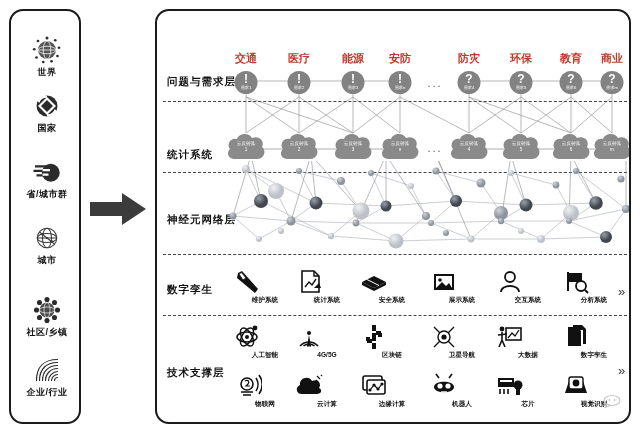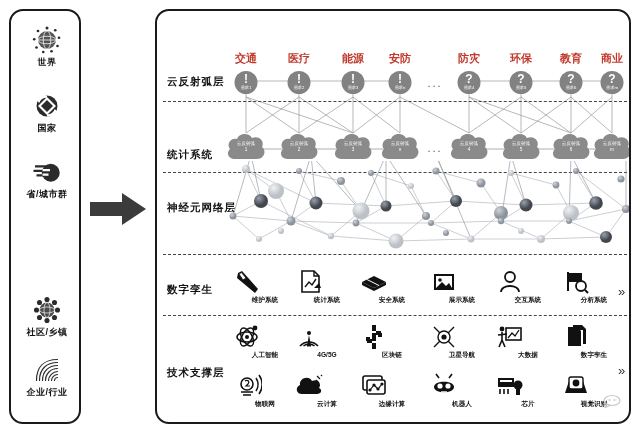--- a/index.html
+++ b/index.html
@@ -45,21 +45,21 @@
 
   .watermark{position:absolute;right:8px;bottom:14px;display:flex;align-items:center;gap:3px;color:#c9c9c9;font-size:14px;font-weight:bold;letter-spacing:0px;white-space:nowrap;}
 </style>
 </head>
 <body>
 
 <div id="root">
 
   <div class="scale-panel">
 
-    <div class="scale-item" style="top:14px;">
+    <div class="scale-item" style="top:24px;">
       <svg class="scale-ico" viewBox="0 0 40 40">
         <g fill="#2b2b2b">
           <circle cx="20" cy="20" r="12" fill="#555"></circle>
           <g stroke="#fff" stroke-width="1" fill="none">
             <ellipse cx="20" cy="20" rx="12" ry="5"></ellipse>
               <ellipse cx="20" cy="20" rx="5" ry="12"></ellipse>
             <line x1="8" y1="20" x2="32" y2="20"></line>
           </g>
           <g>
             <circle cx="20" cy="4" r="2"></circle>
@@ -93,20 +93,37 @@
       <svg class="scale-ico" viewBox="0 0 40 40">
         <circle cx="20" cy="20" r="14" fill="#2b2b2b"></circle>
         <path d="M20 8 L32 20 L20 32 L8 20 Z" fill="#fff"></path>
         <path d="M20 12 L28 20 L20 28 L12 20 Z" fill="#2b2b2b"></path>
         <path d="M7 13 A14 14 0 0 1 20 6 L20 9 A11 11 0 0 0 9.5 16 Z" fill="#fff"></path>
         <path d="M33 27 A14 14 0 0 1 20 34 L20 31 A11 11 0 0 0 30.5 24 Z" fill="#fff"></path>
       </svg>
       <span class="scale-label">国家</span>
     </div>
 
+    <div class="scale-item" style="top:212px;">
+      <svg class="scale-ico" viewBox="0 0 40 40">
+        <g fill="none" stroke="#3a3a3a" stroke-width="1.4">
+          <circle cx="20" cy="20" r="13"></circle>
+          <ellipse cx="20" cy="20" rx="13" ry="6"></ellipse>
+          <ellipse cx="20" cy="20" rx="6" ry="13"></ellipse>
+          <line x1="7" y1="20" x2="33" y2="20"></line>
+          <line x1="10" y1="12" x2="30" y2="28"></line>
+        </g>
+        <g fill="#3a3a3a">
+            <circle cx="14" cy="15" r="1.6"></circle>
+            <circle cx="26" cy="24" r="1.6"></circle>
+            <circle cx="20" cy="20" r="1.4"></circle>
+          </g>
+      </svg>
+      <span class="scale-label">城市</span>
+    </div>
 
     <div class="scale-item" style="top:284px;">
       <svg class="scale-ico" viewBox="0 0 40 40">
         <g fill="#2b2b2b">
           <circle cx="20" cy="20" r="10" fill="#4a4a4a"></circle>
           <g>
             <circle cx="20" cy="6" r="3.4"></circle>
               <circle cx="30" cy="10" r="3.4"></circle>
               <circle cx="34" cy="20" r="3.4"></circle>
             <circle cx="30" cy="30" r="3.4"></circle>
@@ -185,21 +202,21 @@
         <line x1="312" y1="30" x2="364" y2="66"></line>
           <line x1="364" y1="30" x2="312" y2="66"></line>
         <line x1="364" y1="30" x2="414" y2="66"></line>
           <line x1="414" y1="30" x2="364" y2="66"></line>
         <line x1="414" y1="30" x2="455" y2="66"></line>
           <line x1="455" y1="30" x2="414" y2="66"></line>
         <line x1="312" y1="30" x2="414" y2="66"></line>
       </g>
     </svg>
 
-    <div class="layer-label" style="left:10px;top:64px;">云反射弧层</div>
+    <div class="layer-label" style="left:10px;top:64px;">问题与需求层</div>
 
     <div class="pnode" style="left:89px;top:60px;">
       <span class="mark">!</span>
       <span class="nm">需求1</span>
     </div>
     <div class="pnode" style="left:142px;top:60px;">
       <span class="mark">!</span>
       <span class="nm">需求2</span>
     </div>
     <div class="pnode" style="left:196px;top:60px;">
@@ -316,21 +333,21 @@
         <path d="M10 28 C3 28 1 22 5 18 C1 13 6 6 12 8 C14 2 24 1 27 7 C34 4 40 10 37 16 C42 20 39 28 32 28 Z" fill="#8a8a8a"></path>
       </svg>
       <div class="ctext">
         <span>云反射弧</span><br>
         <span>m</span>
       </div>
     </div>
 
     <div class="divider" style="top:161px;"></div>
 
-    <div class="layer-label" style="left:10px;top:190px;">神经元网络层</div>
+    <div class="layer-label" style="left:10px;top:202px;">神经元网络层</div>
 
     <svg style="position:absolute;left:64px;top:150px;width:412px;height:90px;">
       <defs>
         <radialGradient id="gD" cx="35%" cy="30%">
             <stop offset="0%" stop-color="#9aa0ab"></stop>
             <stop offset="100%" stop-color="#42474f"></stop>
           </radialGradient>
         <radialGradient id="gM" cx="35%" cy="30%">
             <stop offset="0%" stop-color="#cfd3d9"></stop>
             <stop offset="100%" stop-color="#8d939c"></stop>

